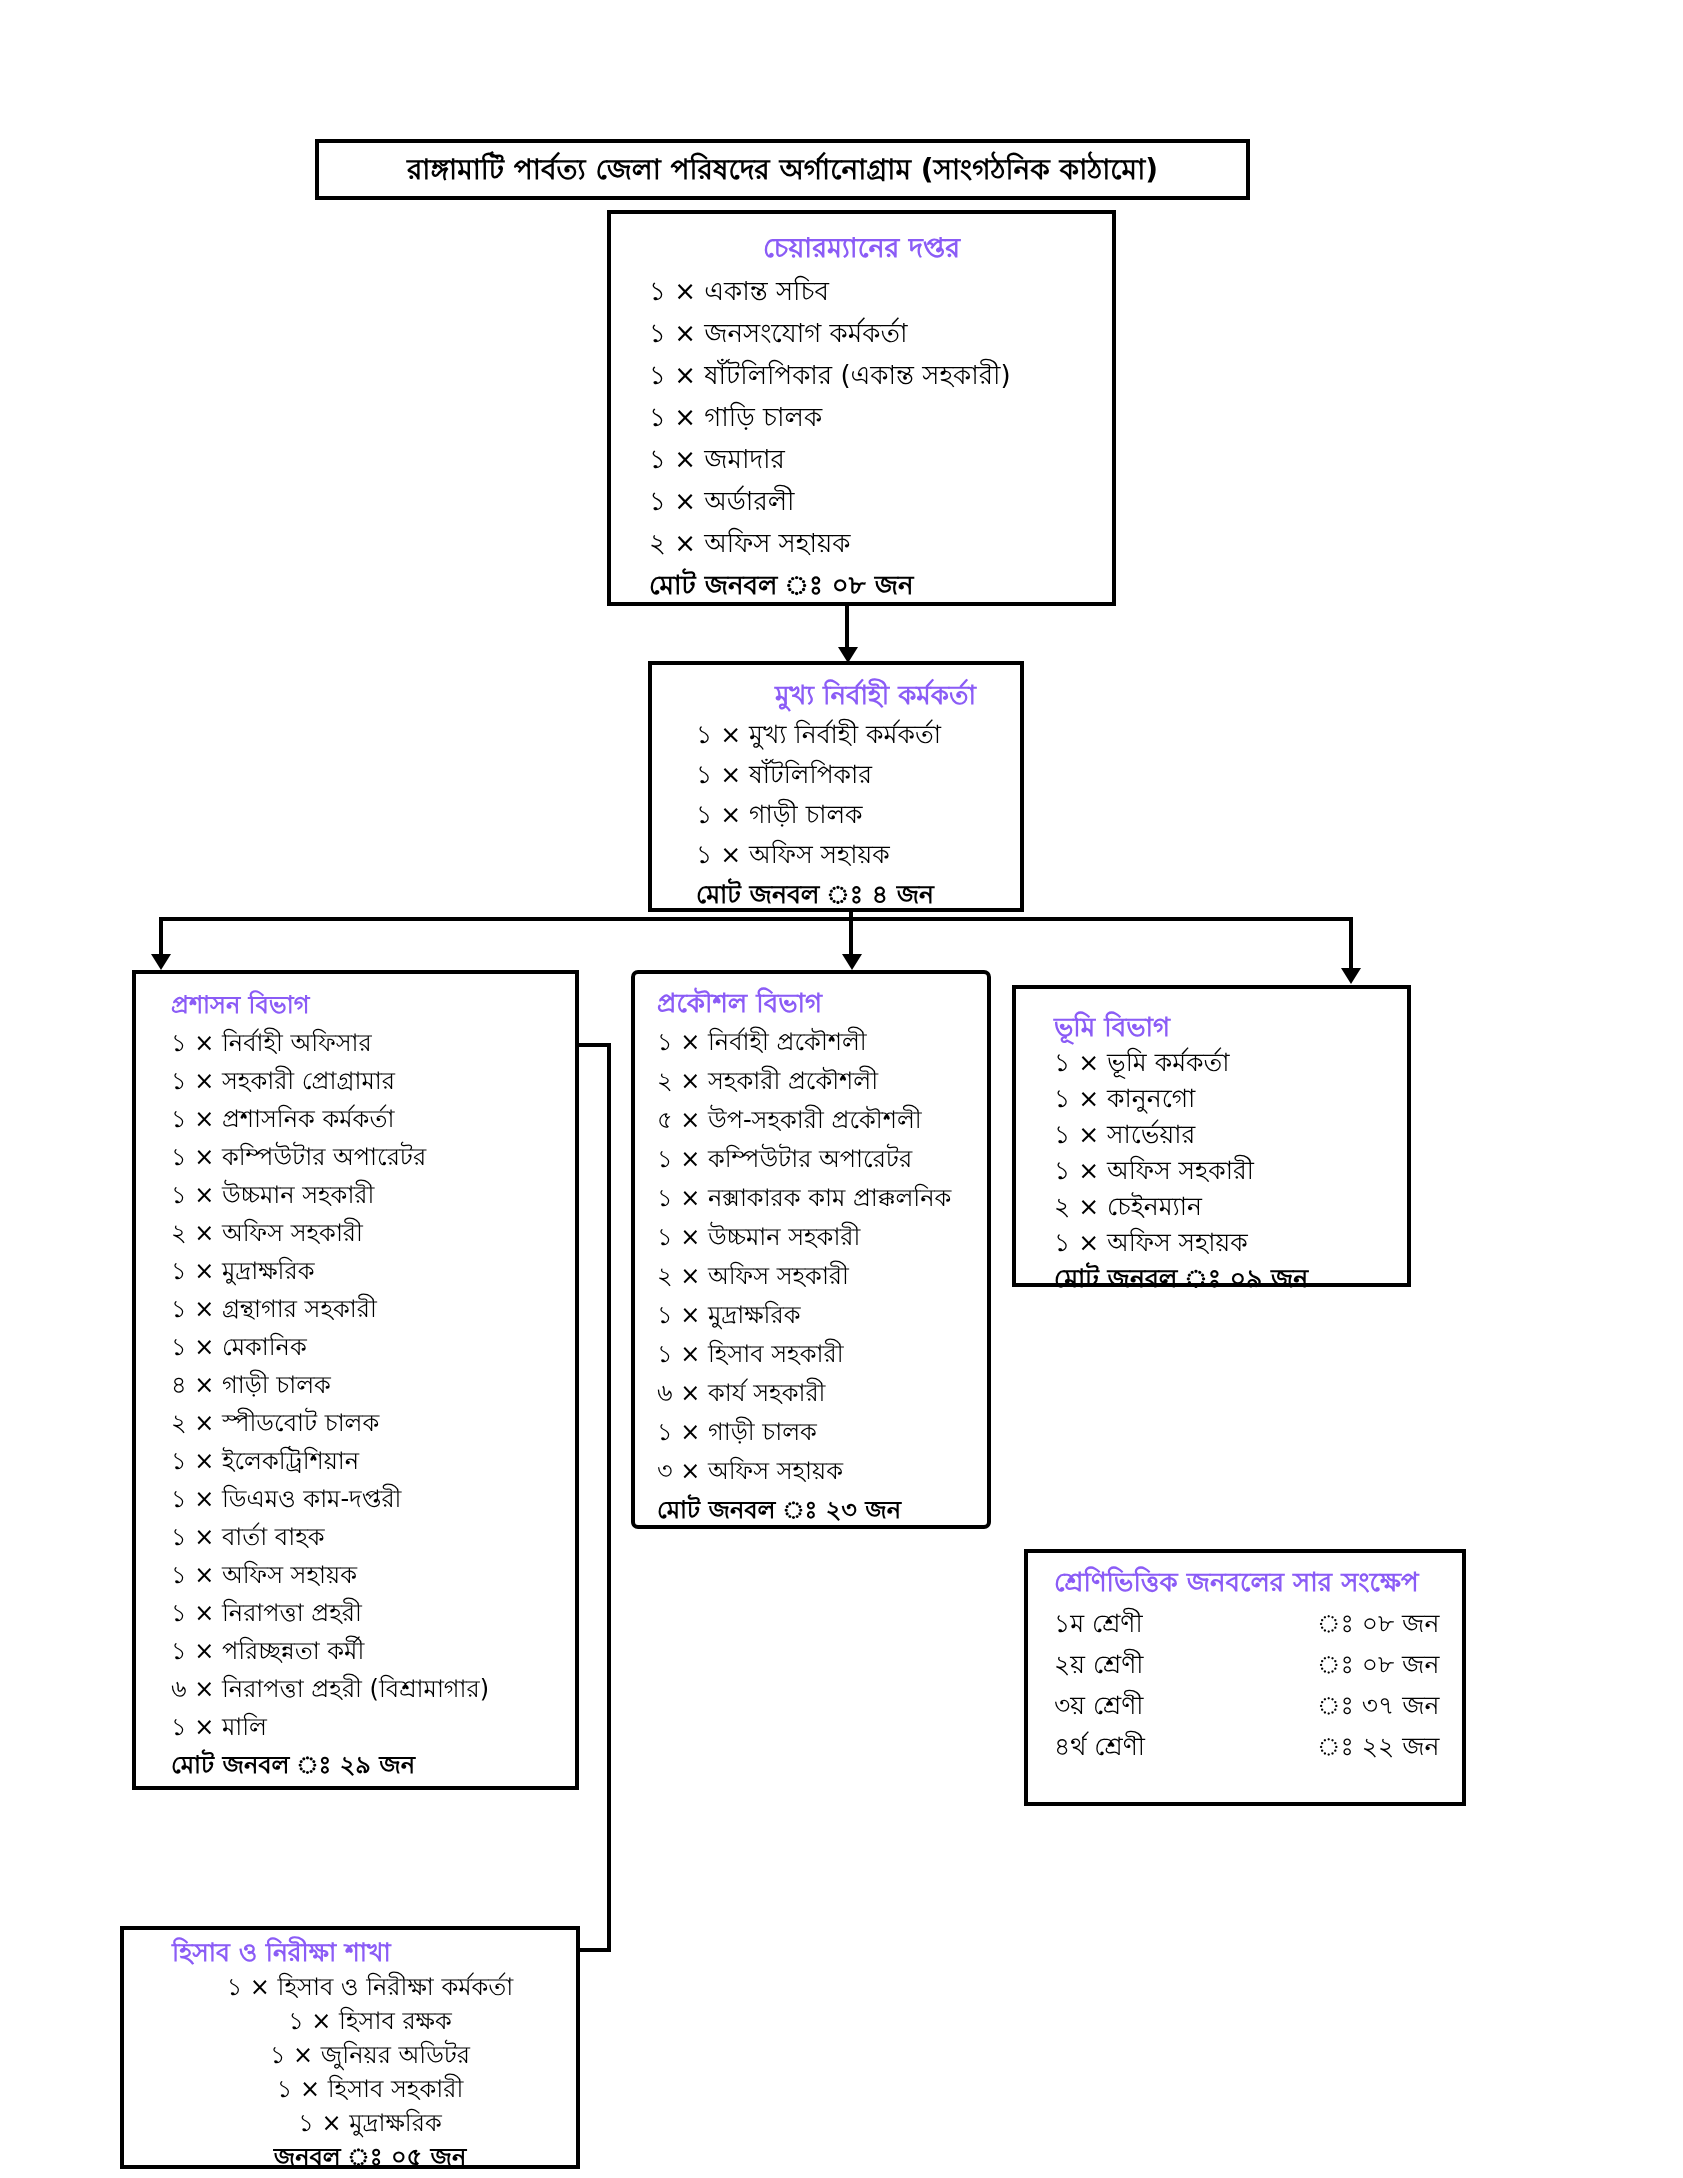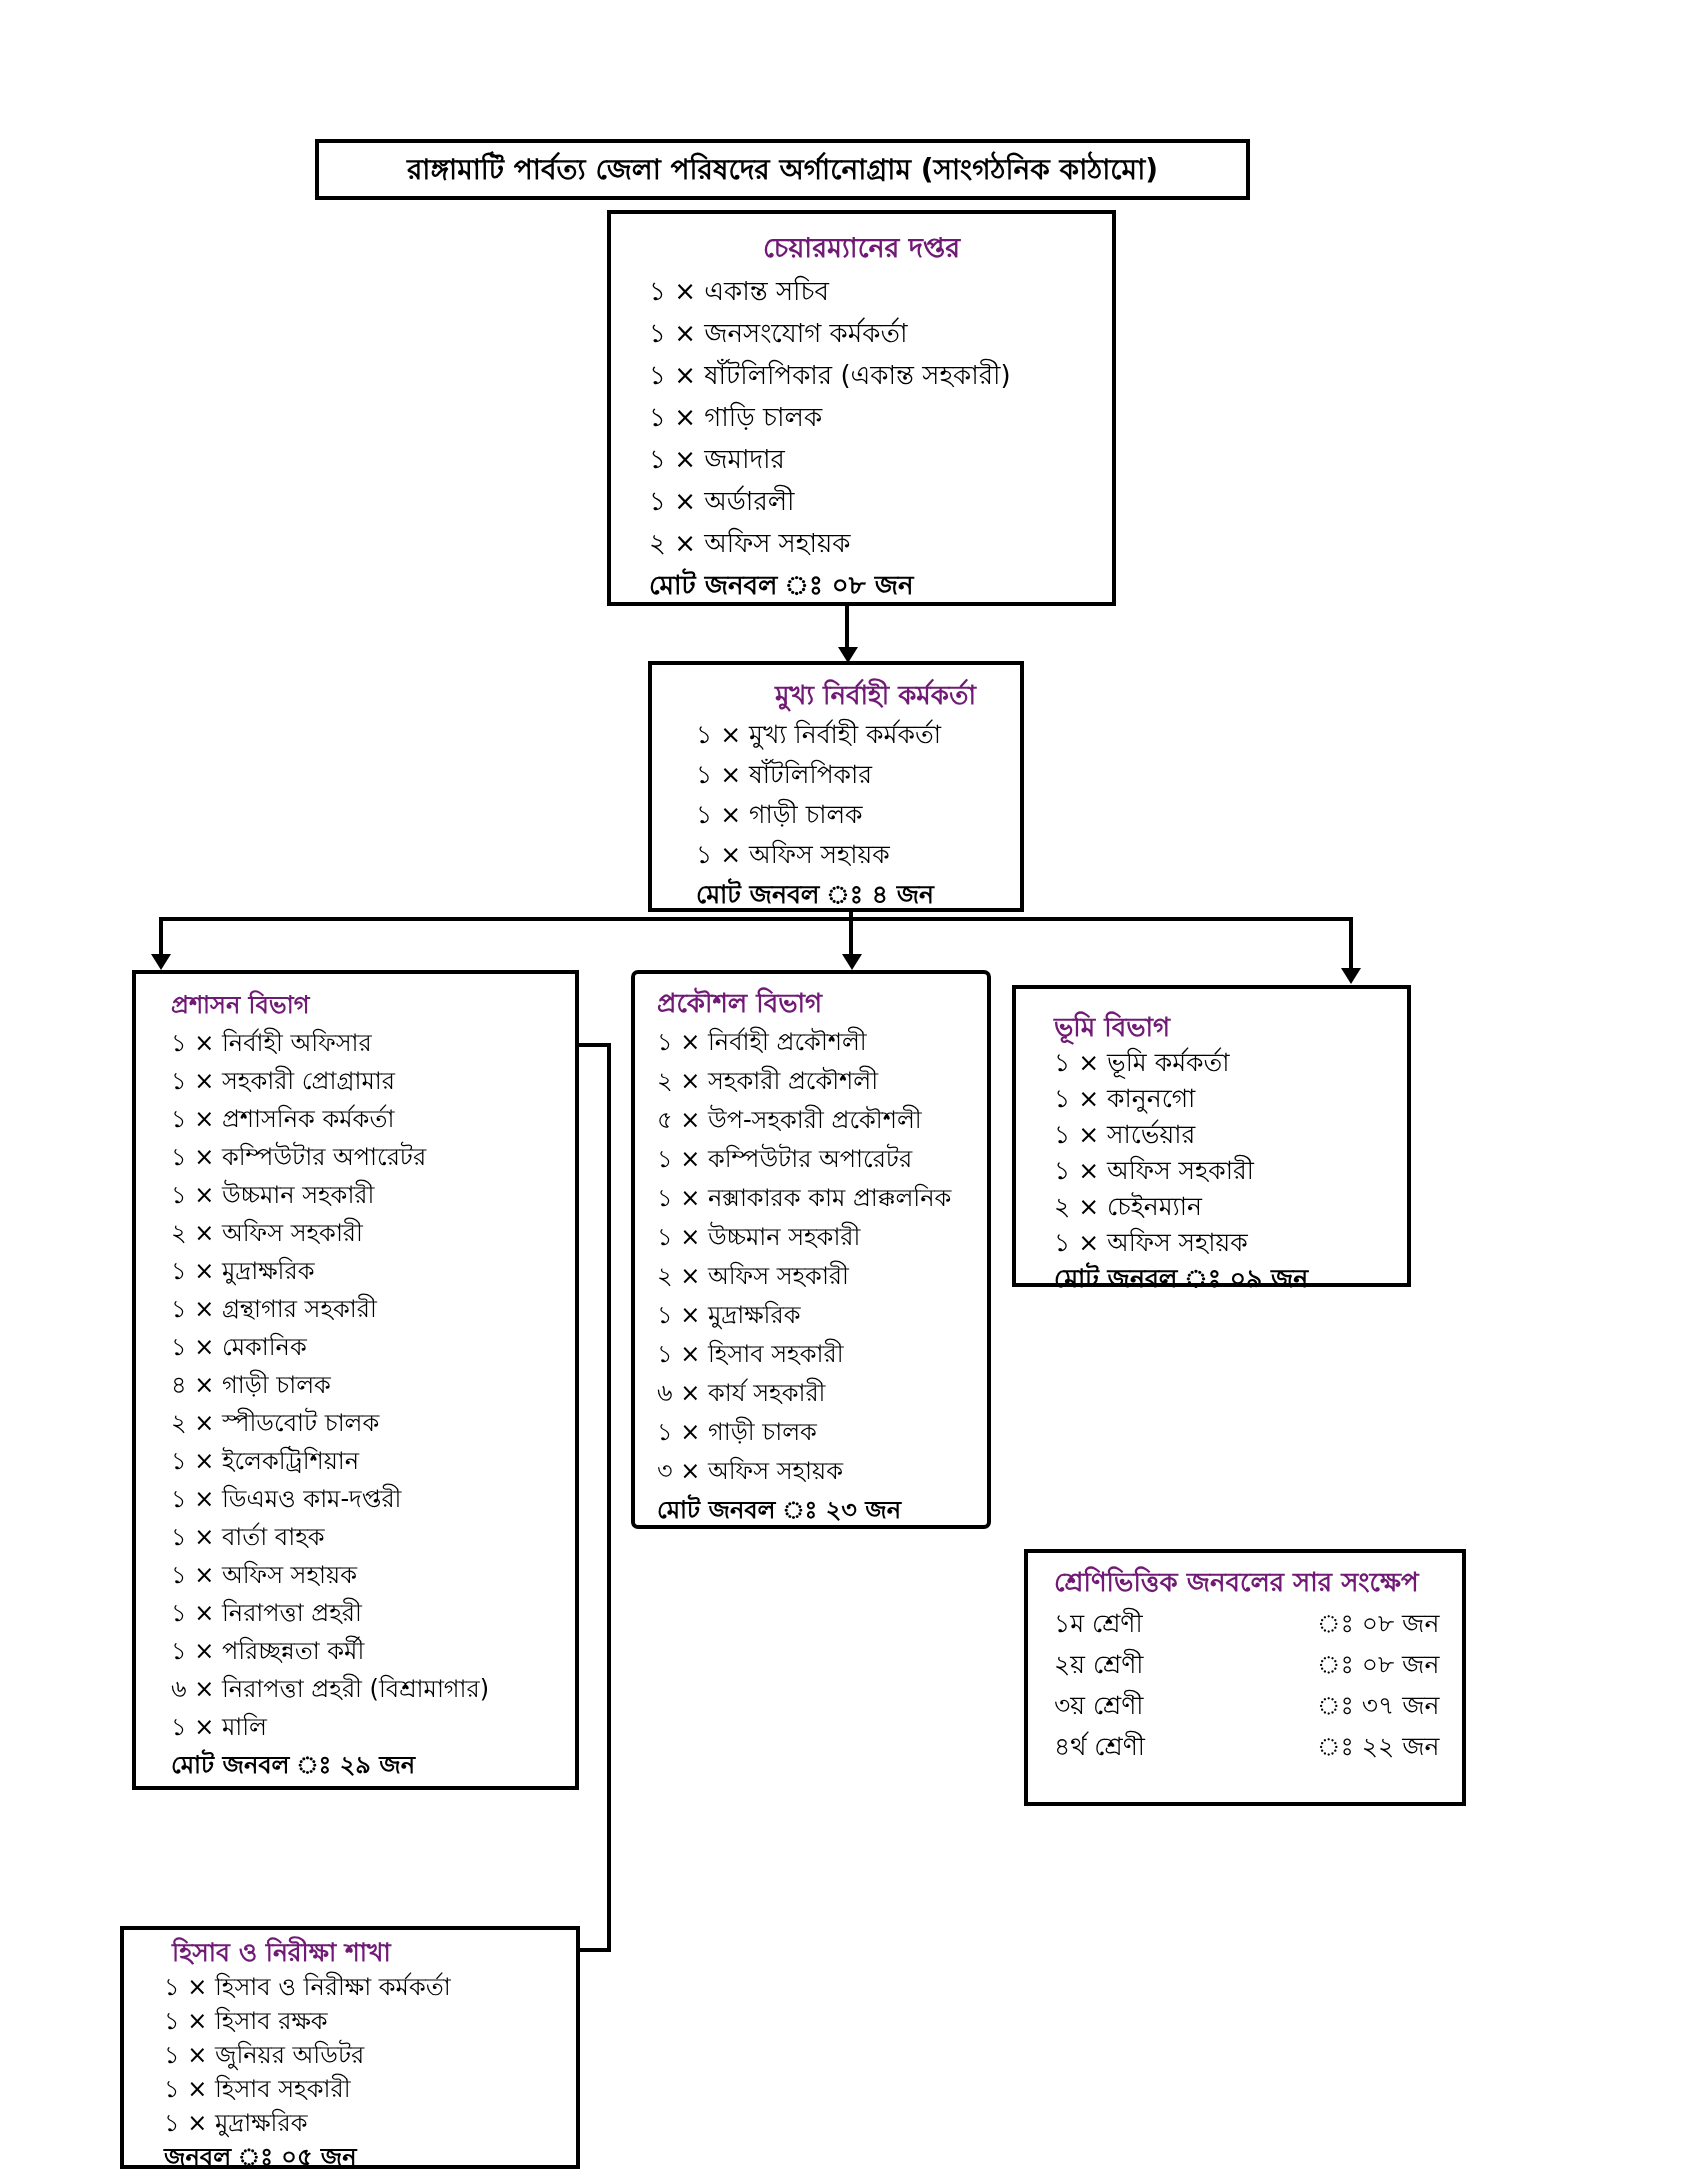--- a/index.html
+++ b/index.html
@@ -1,21 +1,21 @@
 <!DOCTYPE html>
 <html><head>
 <meta charset="utf-8">
 <style>
   html,body{margin:0;padding:0;background:#ffffff;}
   #canvas{
     position:relative;width:1683px;height:2178px;background:#ffffff;
     font-family:"DejaVu Sans","Liberation Sans",sans-serif;color:#000;
   }
   .box{position:absolute;border:4px solid #000;background:#fff;box-sizing:border-box;}
-  .box-title{color:#701a75;font-weight:bold;white-space:nowrap;}
+  .box-title{color:#8b5cf6;font-weight:bold;white-space:nowrap;}
   .box-total{font-weight:bold;white-space:nowrap;}
   .staff-item{white-space:nowrap;}
   .hline,.vline{position:absolute;background:#000;}
   .arrow-head{position:absolute;width:0;height:0;
     border-left:10px solid transparent;border-right:10px solid transparent;
     border-top:16px solid #000;}
   
   #title-box{left:315px;top:139px;width:935px;height:61px;text-align:center;}
   #title-box .t{font-size:28px;font-weight:bold;line-height:53px;white-space:nowrap;}
   
@@ -34,21 +34,21 @@
   #engineering-box{left:631px;top:970px;width:360px;height:559px;padding:10px 0 0 22px;font-size:24px;border-radius:7px;}
   #engineering-box .box-title{line-height:39px;font-size:26px;}
   #engineering-box .staff-item,#engineering-box .box-total{line-height:39px;}
   
   #land-box{left:1012px;top:985px;width:399px;height:302px;padding:20px 0 0 38px;font-size:25px;}
   #land-box .box-title{line-height:36px;font-size:26px;}
   #land-box .staff-item,#land-box .box-total{line-height:36px;}
   
   #accounts-box{left:120px;top:1926px;width:460px;height:243px;padding:6px 0 0 40px;font-size:24px;}
   #accounts-box .box-title{line-height:34px;font-size:25px;padding-left:8px;}
-  #accounts-box .staff-item,#accounts-box .box-total{line-height:34px;}
+  #accounts-box .staff-item,#accounts-box .box-total{line-height:34px;text-align:center;}
   
   #summary-box{left:1024px;top:1549px;width:442px;height:257px;padding:8px 26px 0 26px;font-size:25px;}
   #summary-box .box-title{line-height:42px;font-size:26px;}
   .summary-row{display:flex;justify-content:space-between;line-height:41px;}
   .summary-row .val{width:119px;white-space:nowrap;}
   .summary-total{display:flex;justify-content:space-between;line-height:42px;
     color:#1678BE;font-weight:bold;}
   .summary-total .val{width:119px;white-space:nowrap;}
 </style>
 </head>

